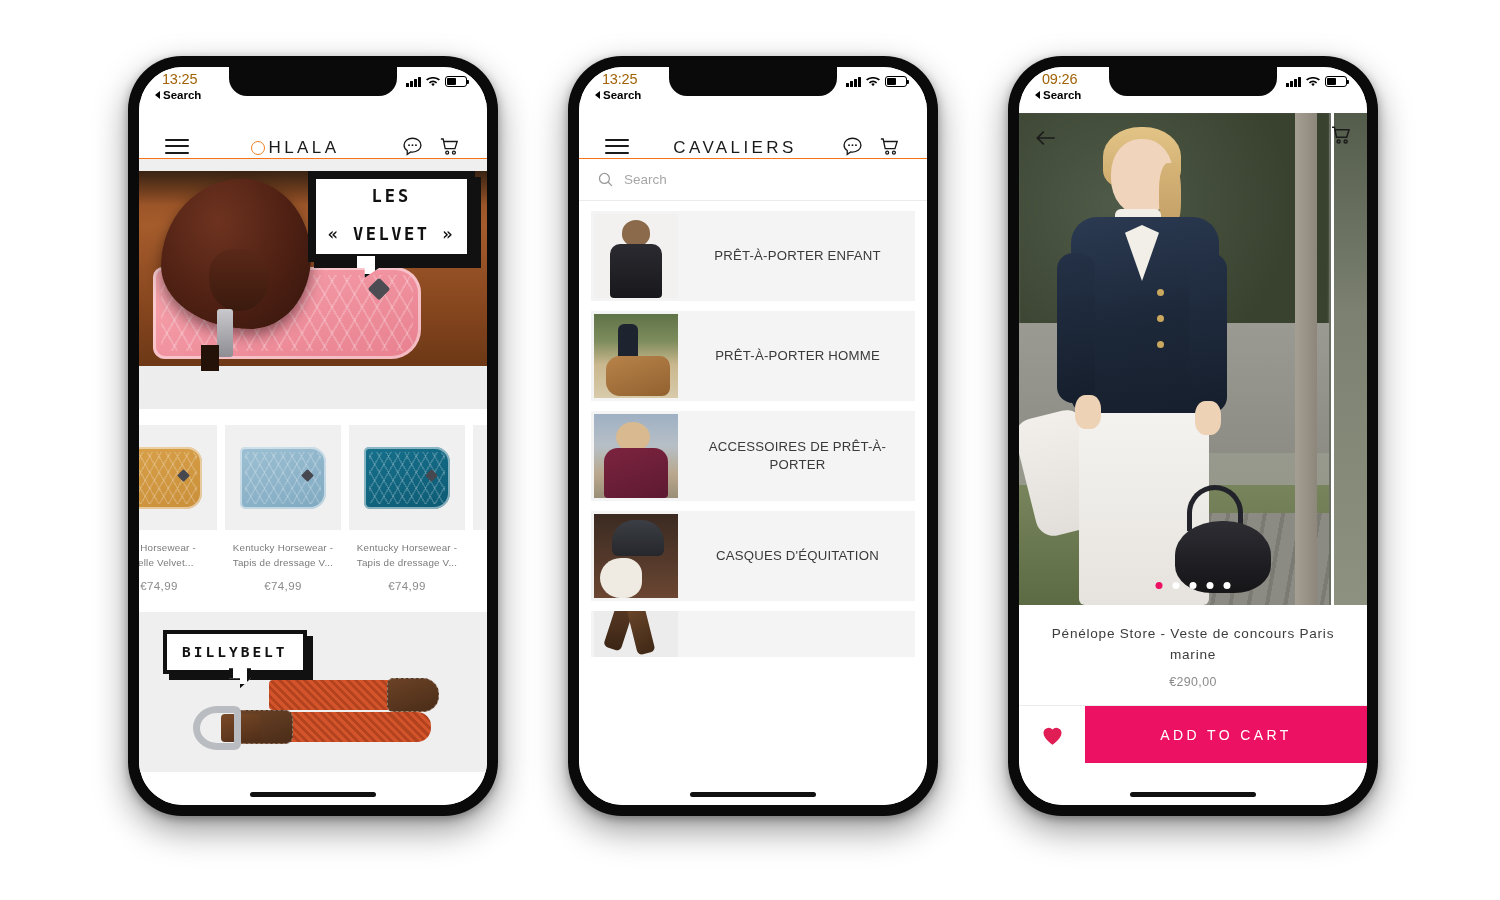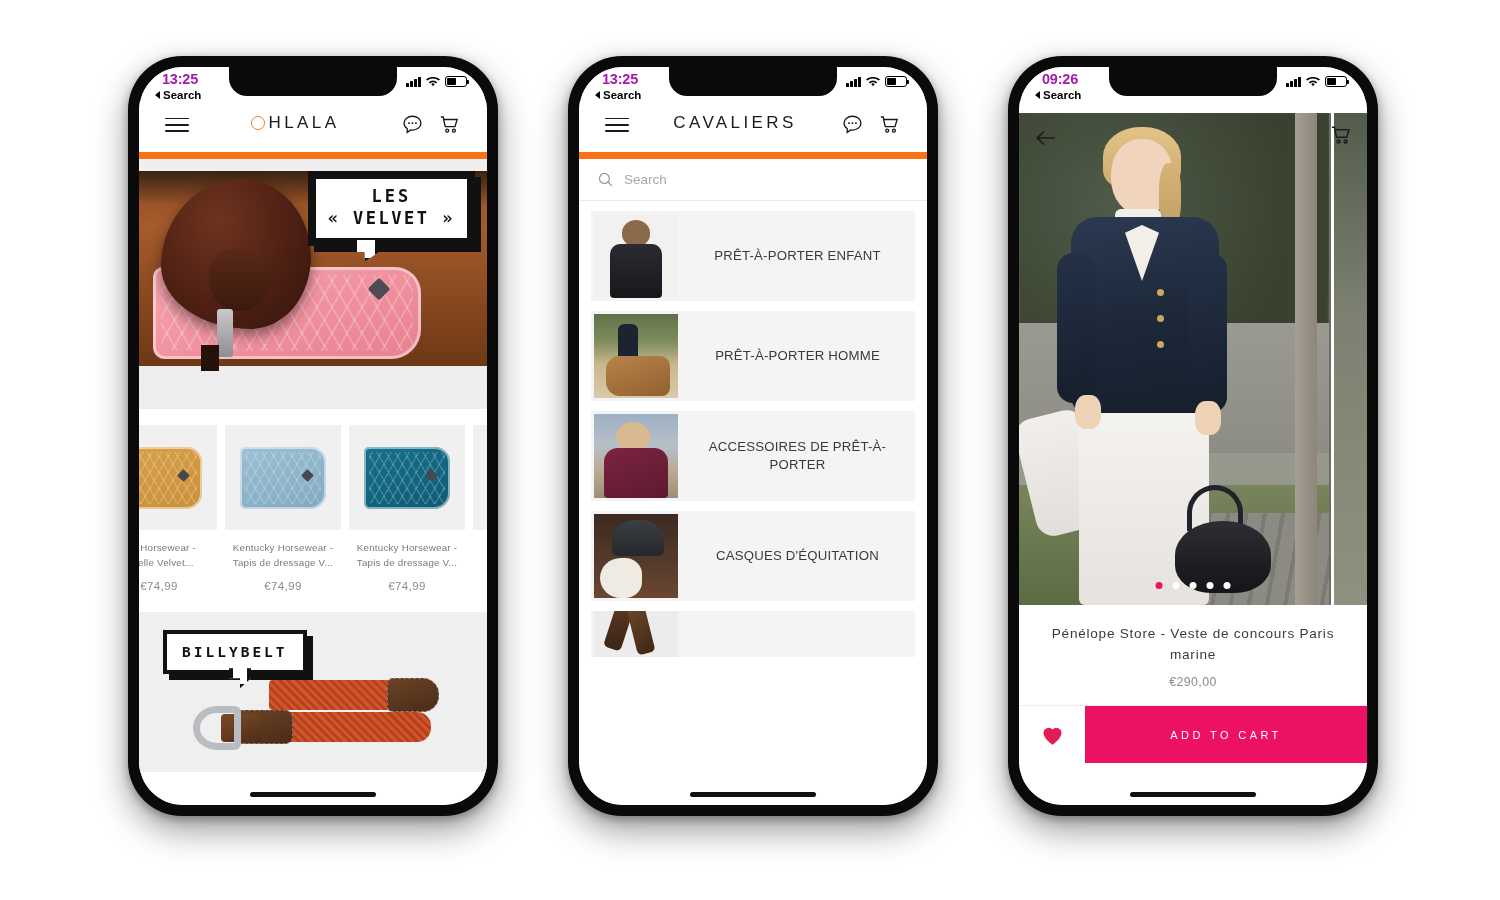--- a/index.html
+++ b/index.html
@@ -43,21 +43,21 @@
   }
 
   
   .statusbar {
     position: absolute; top: 0; left: 0; right: 0;
     height: 46px; z-index: 30;
     background: #ffffff;
   }
   .sb-time {
     position: absolute; left: 23px; top: 4px;
-    font-size: 14.5px; font-weight: bold; color: #a21caf;
+    font-size: 14.5px; font-weight: normal; color: #a16207;
     letter-spacing: -0.2px;
     text-align: center;
   }
   .sb-back {
     position: absolute; left: 16px; top: 22px;
     font-size: 11.5px; color: #000; font-weight: 600;
     display: flex; align-items: center; gap: 3px;
   }
   .sb-back .tri {
     width: 0; height: 0;
@@ -82,23 +82,23 @@
   .batt:after {
     content:''; position:absolute; right:-3.2px; top:3px;
     width:1.8px; height:4px; background:#000; border-radius:0 1px 1px 0;
   }
   .batt i { display:block; height:100%; width:48%; background:#000; border-radius:1px; }
 
   
   .appheader {
     position: absolute; top: 46px; left: 0; right: 0;
     height: 46px; background: #fff;
-    display: flex; align-items: flex-start;
+    display: flex; align-items: flex-end;
     padding: 0 26px;
-    border-bottom: 7px solid #f97316;
+    border-bottom: 1px solid #f97316;
     z-index: 20;
   }
   .hamburger { width: 24px; cursor: pointer; }
   .hamburger span { display:block; height:1.8px; background:#1a1a1a; margin:4.5px 0; border-radius:1px;}
   .brand {
     flex: 1; text-align: center;
     font-size: 17px; letter-spacing: 3.4px; color: #1a1a1a;
     font-weight: 300;
     display:flex; align-items:center; justify-content:center; gap:0;
   }
@@ -186,21 +186,21 @@
     border: 4px solid #111;
   }
   .hero-bubble .l1 {
     font-family:"DejaVu Sans Mono", monospace; font-weight: bold;
     font-size: 17px; letter-spacing: 3px; text-align:center; color:#111;
     line-height: 1.05;
   }
   .hero-bubble .l2 {
     font-family:"DejaVu Sans Mono", monospace; font-weight: bold;
     font-size: 17px; letter-spacing: 2.5px; text-align:center; color:#111;
-    margin-top: 2px;
+    margin-top: 18px;
   }
   .bubble-tail {
     position:absolute; right: 92px; bottom: -20px; width: 26px; height: 22px;
     background:#fff; border:4px solid #111; border-top:none;
     clip-path: polygon(0 0, 100% 0, 100% 55%, 45% 100%, 45% 55%, 0 55%);
   }
 
   
   .prodstrip {
     position:relative; display:flex; gap: 8px;
@@ -450,21 +450,21 @@
     display:flex; align-items:stretch; height: 58px;
     border-top: 1px solid #ececec;
   }
   .fav {
     width: 66px; display:flex; align-items:center; justify-content:center;
     background:#fff; cursor:pointer;
   }
   .heart { width: 27px; height: 27px; color:#e01d54; }
   .atc {
     flex:1; background:#ed1164; color:#fff; border:none;
-    font-size: 11px; letter-spacing: 3.4px; font-family:"Liberation Sans", sans-serif;
+    font-size: 14px; letter-spacing: 3.4px; font-family:"Liberation Sans", sans-serif;
     cursor:pointer;
   }
   .home-ind {
     position:absolute; bottom: 8px; left: 50%; transform:translateX(-50%);
     width: 126px; height: 5px; background:#111; border-radius: 3px; z-index: 35;
   }
 </style>
 </head>
 <body>
 

